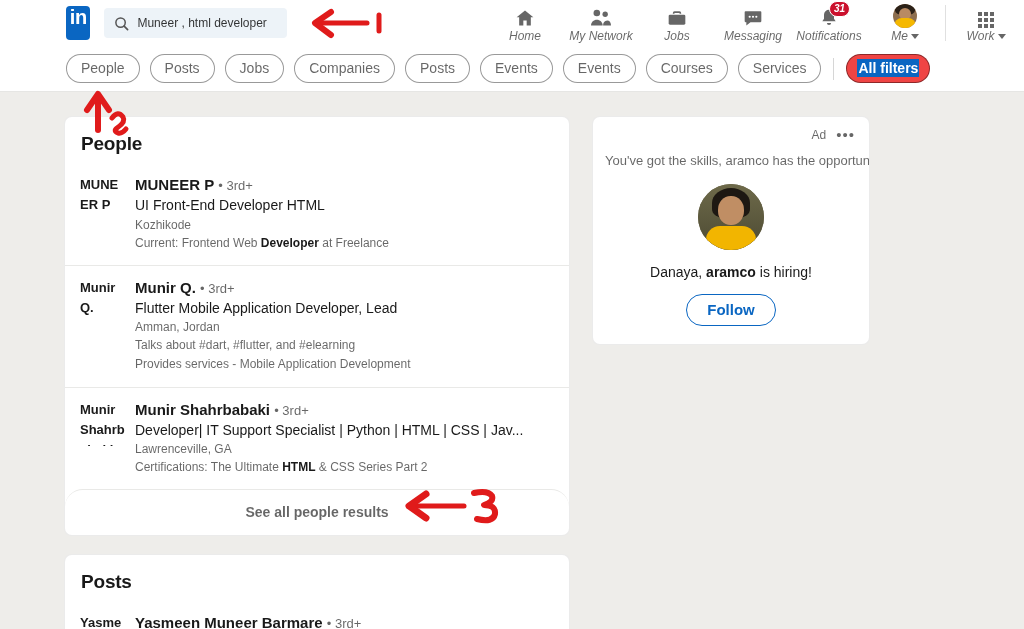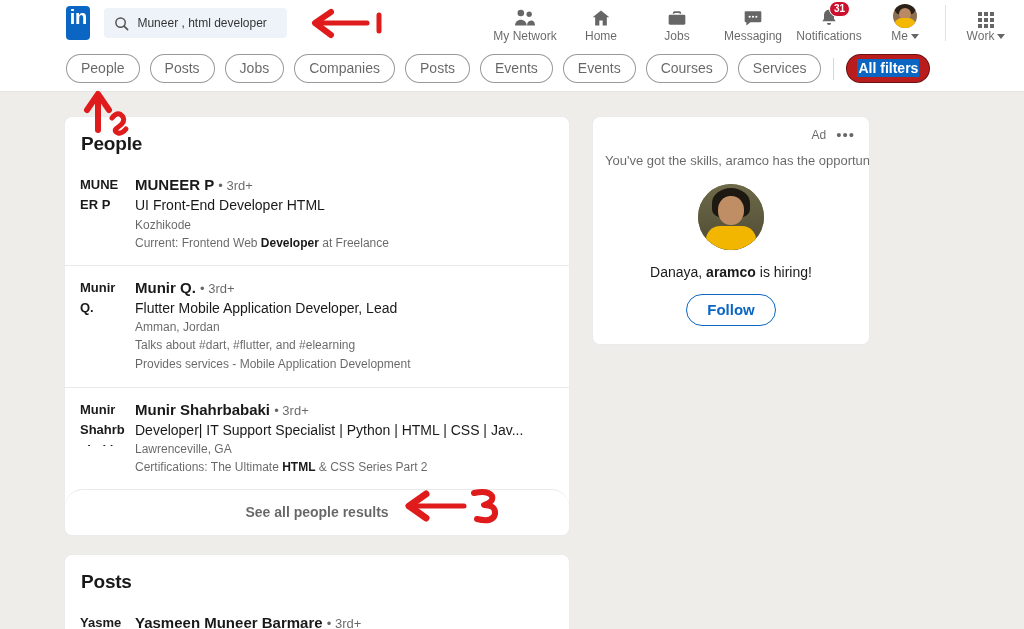--- a/index.html
+++ b/index.html
@@ -75,20 +75,21 @@
     width: 76px;
     height: 46px;
     display: flex;
     flex-direction: column;
     align-items: center;
     justify-content: center;
     gap: 1px;
     color: #00000099;
     position: relative;
     cursor: pointer;
+    font-style: italic;
   }
   .nav-item .nav-label {
     font-size: 12px;
     color: #00000099;
     white-space: nowrap;
   }
   .nav-icon-holder {
     position: relative;
     height: 24px;
     display: flex;
@@ -187,21 +188,21 @@
 
   .pill-divider {
     width: 1px;
     height: 22px;
     background: #d6d6d6;
     margin: 0 2px;
   }
 
   .pill.selected-text {
     color: #fff;
-    background: #b91c1c;
+    background: #ef4444;
     padding: 5px 10px 6px;
   }
   .pill.selected-text span {
     background: #0a66c2;
     color: #ffffff;
     font-weight: 600;
     padding: 1px 1px;
   }
 
   
@@ -383,37 +384,37 @@
       <circle cx="7" cy="7" r="5" fill="none" stroke="#555" stroke-width="1.6"></circle>
       <line x1="10.8" y1="10.8" x2="14.5" y2="14.5" stroke="#555" stroke-width="1.8" stroke-linecap="round"></line>
     </svg>
     <span class="search-value">Muneer , html developer</span>
   </div>
 
   <div class="nav-items">
 
     <div class="nav-item">
       <span class="nav-icon-holder">
+        <svg width="22" height="20" viewBox="0 0 24 24" fill="#00000099">
+          <path d="M12 3 2 11h3v10h5v-6h4v6h5V11h3z"></path>
+        </svg>
+      </span>
+      <span class="nav-label">Home</span>
+    </div>
+
+    <div class="nav-item">
+      <span class="nav-icon-holder">
         <svg width="24" height="20" viewBox="0 0 26 24" fill="#00000099">
           <circle cx="8" cy="6" r="4"></circle>
             <circle cx="18" cy="7.5" r="3.2"></circle>
           <path d="M1 21c0-4.2 3.2-7 7-7s7 2.8 7 7z"></path>
           <path d="M15.5 21c0-3.4 1.6-6 5-6 2.6 0 4.5 2.2 4.5 6z"></path>
         </svg>
       </span>
       <span class="nav-label">My Network</span>
-    </div>
-
-    <div class="nav-item">
-      <span class="nav-icon-holder">
-        <svg width="22" height="20" viewBox="0 0 24 24" fill="#00000099">
-          <path d="M12 3 2 11h3v10h5v-6h4v6h5V11h3z"></path>
-        </svg>
-      </span>
-      <span class="nav-label">Home</span>
     </div>
 
     <div class="nav-item">
       <span class="nav-icon-holder">
         <svg width="22" height="20" viewBox="0 0 24 24" fill="#00000099">
           <path d="M9 4h6a2 2 0 0 1 2 2v1h-2V6H9v1H7V6a2 2 0 0 1 2-2z"></path>
           <rect x="2" y="8" width="20" height="12" rx="1.6"></rect>
         </svg>
       </span>
       <span class="nav-label">Jobs</span>

